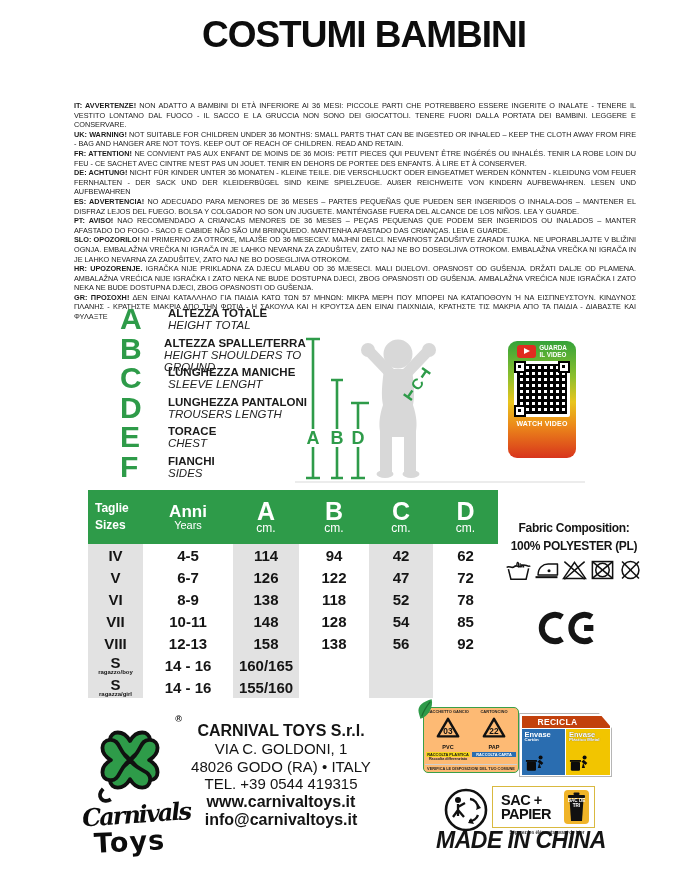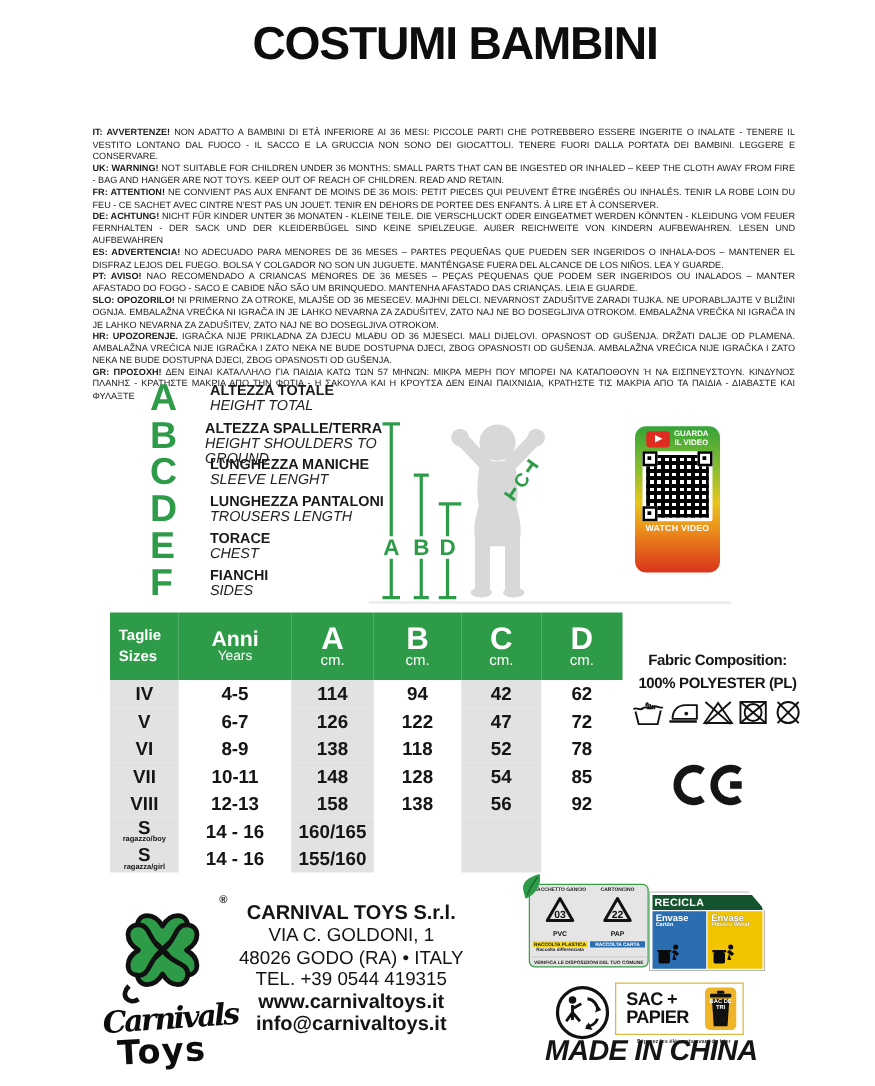--- a/index.html
+++ b/index.html
@@ -73,36 +73,36 @@
   .logo-script { position:absolute; top:84px; left:-2px; width:104px; font-family:"DejaVu Serif", serif; font-style:italic; font-weight:bold; font-size:24px; letter-spacing:-2px; transform:rotate(-4deg); color:#0c0c0c; }
   .logo-toys { position:absolute; top:110px; left:10px; font-family:"DejaVu Sans", sans-serif; font-weight:bold; font-size:27px; letter-spacing:1px; transform:rotate(-3deg); color:#0c0c0c; }
   .company { top:722px; left:183px; width:196px; text-align:center; color:#141414; }
   .co-name { font-size:16px; font-weight:bold; line-height:18px; }
   .co-line { font-size:15px; line-height:17.5px; }
   .co-bold { font-size:16px; font-weight:bold; line-height:18px; }
 
   
   .ita-label { top:703px; left:420px; width:99px; }
   .ita-leaf { position:absolute; left:-4px; top:-4px; transform:rotate(-15deg); }
-  .ita-box { margin-left:3px; margin-top:4px; width:96px; border:1.5px solid #3aa048; border-radius:5px; background:#e5e5e5; padding:2px 1px 1px; text-align:center; }
+  .ita-box { margin-left:3px; margin-top:4px; width:96px; border:1.5px solid #3aa048; border-radius:5px; background:#fdba74; padding:2px 1px 1px; text-align:center; }
   .ita-heads { display:flex; }
   .ita-heads span { flex:1; font-size:4px; font-weight:bold; line-height:4.6px; color:#222; }
   .ita-tris { display:flex; margin-top:1px; }
   .ita-tri { flex:1; }
   .ita-mat { font-size:5.5px; font-weight:bold; line-height:5.5px; }
   .ita-bands { display:flex; margin-top:1.5px; }
   .ita-band-col { flex:1; padding:0 1px; }
   .band-yellow { background:#f5d91c; color:#111; font-size:3.9px; font-weight:bold; line-height:5.5px; }
   .band-sub { font-size:3.7px; font-weight:bold; line-height:5px; color:#222; }
   .band-blue { background:#2a6db0; color:#fff; font-size:3.9px; font-weight:bold; line-height:5.5px; }
   .ita-footer { margin-top:2px; font-size:3.9px; font-weight:bold; line-height:4.5px; color:#222; border-top:0.5px solid #cfcfcf; padding-top:1.5px; }
 
   
   .recicla { top:713px; left:519px; width:93px; height:64px; clip-path:polygon(0 0,86% 0,100% 24%,100% 100%,0 100%); background:#fff; border:1px solid #b5b5b5; padding:1.5px; }
-  .recicla-head { background:#14532d; color:#fff; font-size:8.5px; font-weight:bold; padding:1px 2px; letter-spacing:0.3px; }
+  .recicla-head { background:#c2410c; color:#fff; font-size:8.5px; font-weight:bold; padding:1px 16px; letter-spacing:0.3px; }
   .recicla-body { display:flex; height:46px; margin-top:1px; gap:1px; }
   .panel { flex:1; padding:2px 3px; position:relative; }
   .panel-blue { background:#2a6db0; }
   .panel-yellow { background:#f2c500; }
   .panel-title { color:#fff; font-size:7.5px; font-weight:bold; line-height:7.5px; }
   .panel-sub { color:#fff; font-size:4.4px; font-weight:bold; line-height:4.8px; }
   .panel-yellow .panel-title, .panel-yellow .panel-sub { color:#fff; text-shadow:0 0 1px #555; }
   .panel svg { position:absolute; left:3px; bottom:2px; }
 
   

